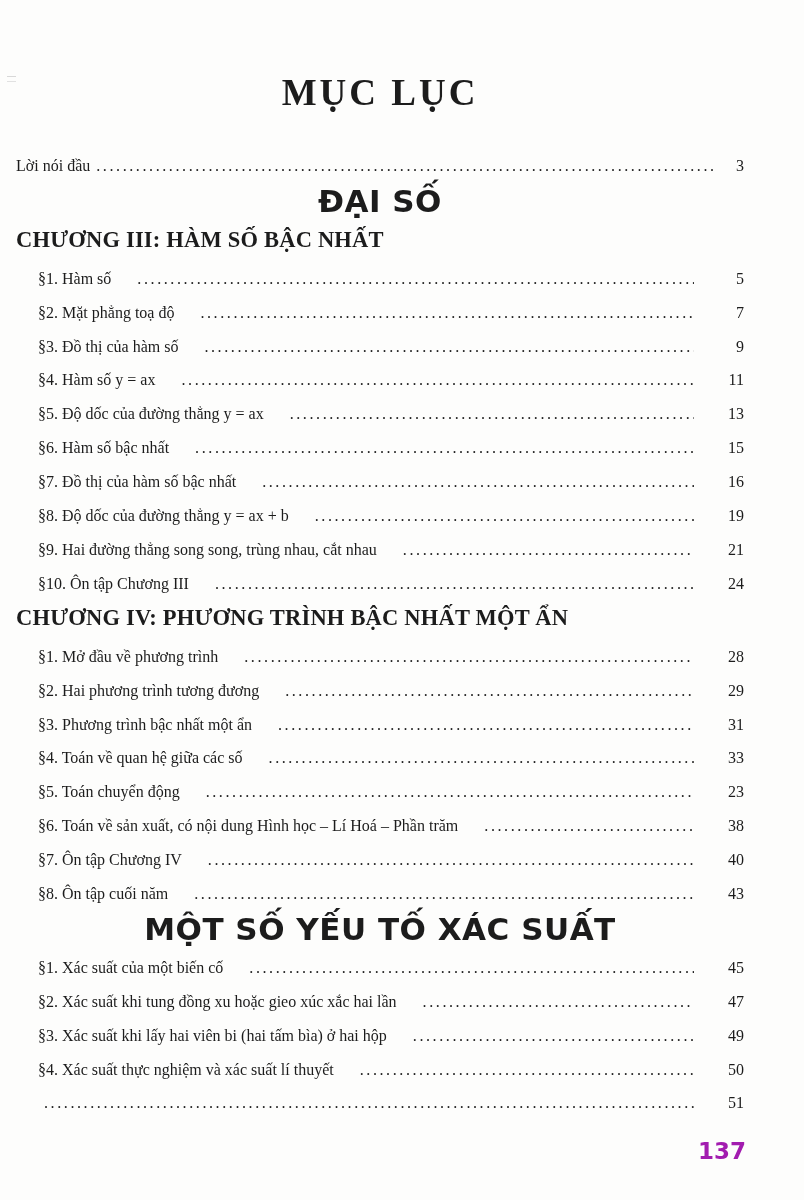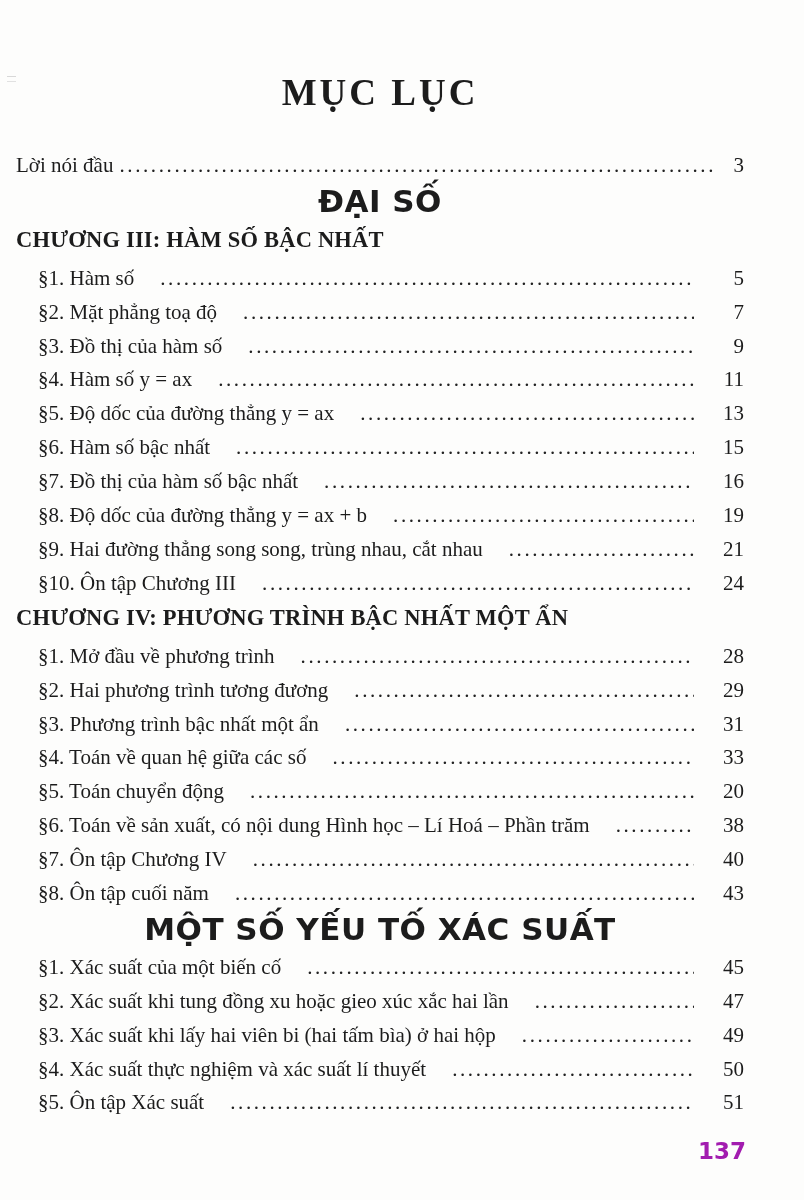--- a/index.html
+++ b/index.html
@@ -36,21 +36,21 @@
     font-family: "Liberation Serif", serif;
     font-weight: bold;
     font-size: 37px;
     line-height: 1;
     letter-spacing: 3px;
   }
   .row {
     display: flex;
     align-items: flex-start;
     line-height: 33.9px;
-    font-size: 21px;
+    font-size: 16px;
   }
   .row.indent { padding-left: 22px; gap: 20px; }
   .lbl { white-space: nowrap; }
   .dots {
     flex: 1 1 auto;
     min-width: 0;
     overflow: hidden;
     white-space: nowrap;
     margin: 0 3px 0 6px;
   }
@@ -181,21 +181,21 @@
     <span class="pg">31</span>
   </div>
   <div class="row indent">
     <span class="lbl">§4. Toán về quan hệ giữa các số</span>
     <span class="dots"></span>
     <span class="pg">33</span>
   </div>
   <div class="row indent">
     <span class="lbl">§5. Toán chuyển động</span>
     <span class="dots"></span>
-    <span class="pg">20</span>
+    <span class="pg">23</span>
   </div>
   <div class="row indent">
     <span class="lbl">§6. Toán về sản xuất, có nội dung Hình học – Lí Hoá – Phần trăm</span>
     <span class="dots"></span>
     <span class="pg">38</span>
   </div>
   <div class="row indent">
     <span class="lbl">§7. Ôn tập Chương IV</span>
     <span class="dots"></span>
     <span class="pg">40</span>
@@ -222,19 +222,18 @@
     <span class="lbl">§3. Xác suất khi lấy hai viên bi (hai tấm bìa) ở hai hộp</span>
     <span class="dots"></span>
     <span class="pg">49</span>
   </div>
   <div class="row indent">
     <span class="lbl">§4. Xác suất thực nghiệm và xác suất lí thuyết</span>
     <span class="dots"></span>
     <span class="pg">50</span>
   </div>
   <div class="row indent">
-    <span class="lbl">§5. Ôn tập Xác suất</span>
     <span class="dots"></span>
     <span class="pg">51</span>
   </div>
 
   <div class="footer-folio">137</div>
 </div>
 
 </body></html>

